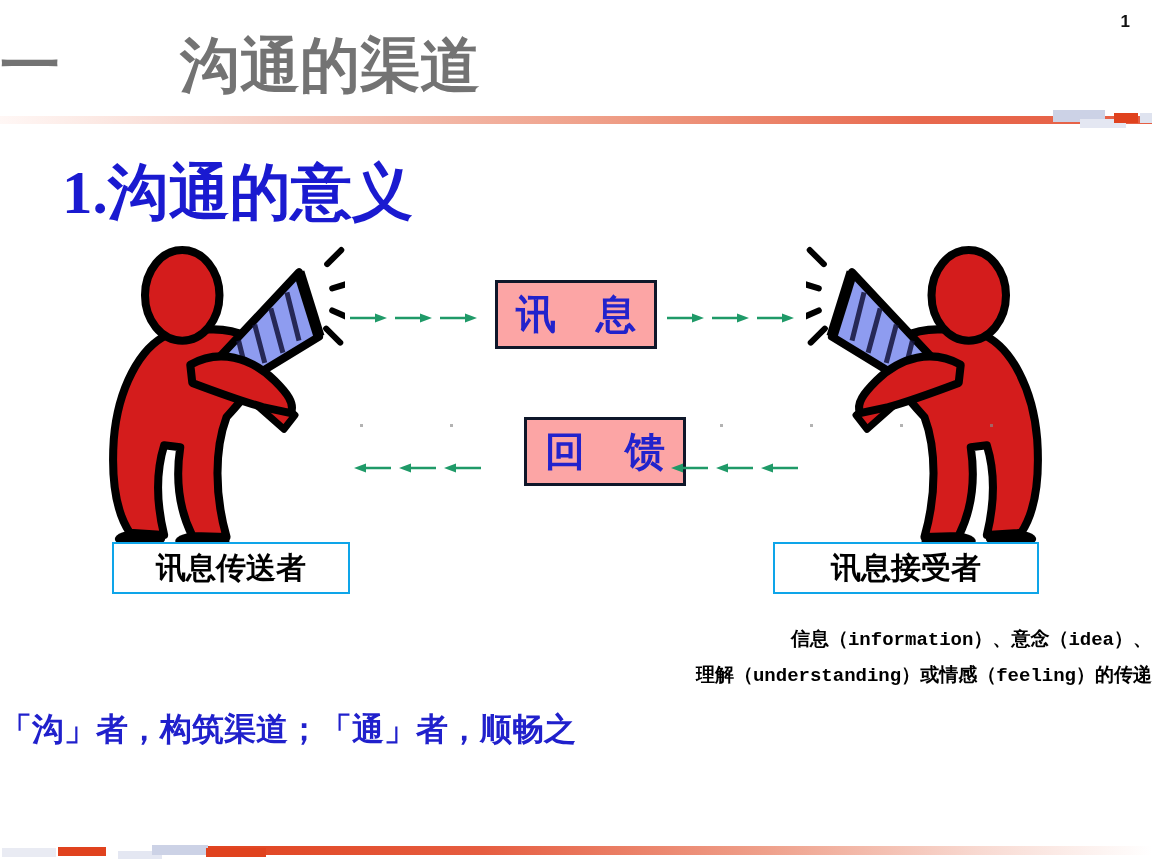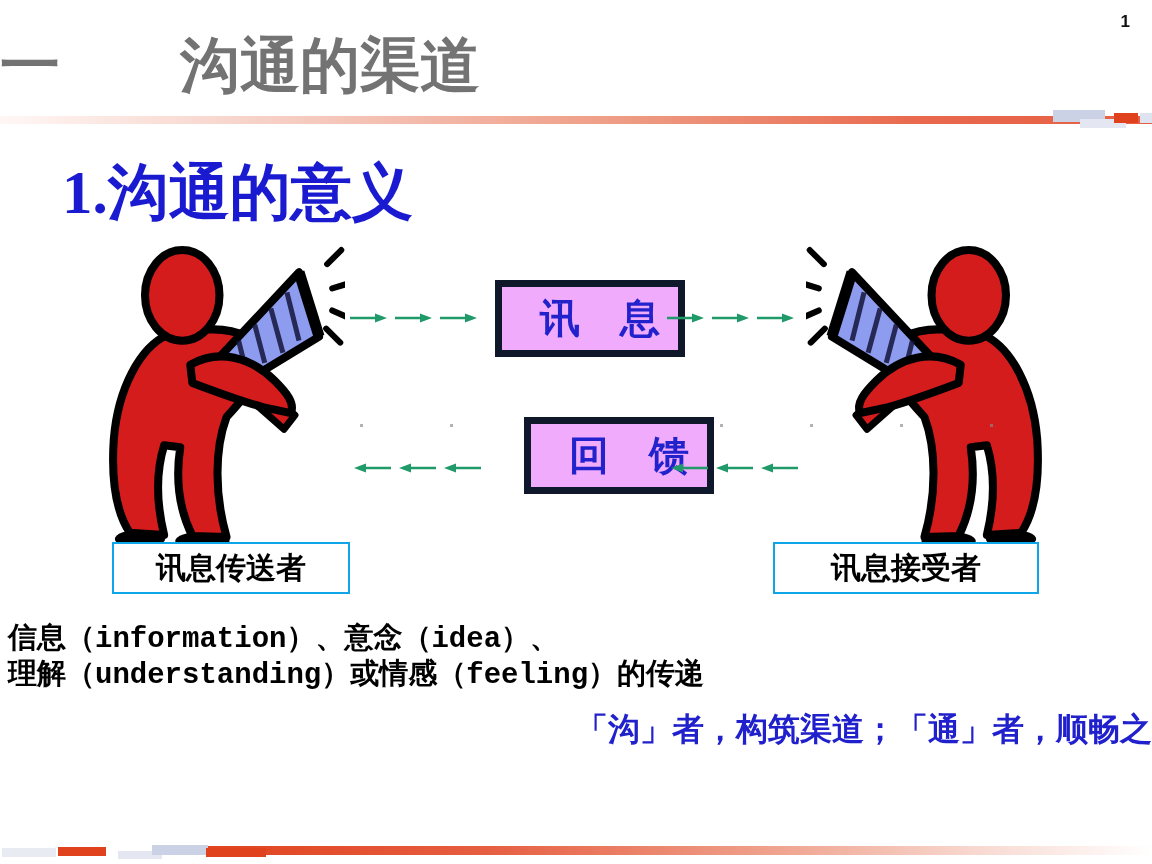--- a/index.html
+++ b/index.html
@@ -22,47 +22,47 @@
   .tr-lav3{top:113px;left:1140px;width:12px;height:10px;background:#dfe3ef;}
 
   .subtitle{position:absolute;top:152px;left:62px;
         font-family:"Liberation Serif","DejaVu Serif",serif;
         font-weight:bold;font-size:61px;color:#1a1ad0;}
 
   .figure{position:absolute;width:245px;height:312px;}
   .figure-left{left:100px;top:238px;}
   .figure-right{left:806px;top:238px;transform:scaleX(-1);}
 
-  .gbox{position:absolute;border:7px solid #0f172a;background:#f0abfc;
-        display:flex;align-items:center;justify-content:center;padding-left:20px;}
+  .gbox{position:absolute;border:3px solid #0f172a;background:#fca5a5;
+        display:flex;align-items:center;justify-content:center;}
   .msg-box{left:495px;top:280px;width:156px;height:63px;}
   .fb-box{left:495px;top:417px;width:156px;height:63px;margin-left:29px;}
   .gbox .cn{font-weight:bold;font-size:40px;color:#2222cc;white-space:pre;}
 
   .role-box{border:2px solid #0ea5e9;position:absolute;height:48px;background:#fff;
         display:flex;align-items:center;justify-content:center;}
   .sender-box{left:112px;top:542px;width:234px;}
   .receiver-box{left:773px;top:542px;width:262px;}
   .role-box span{font-weight:bold;font-size:30px;color:#000;}
 
   .arrows{position:absolute;width:135px;height:18px;}
   .a-r1l{left:348px;top:309px;}
   .a-r1r{left:665px;top:309px;}
   .a-r2l{left:348px;top:459px;}
   .a-r2r{left:665px;top:459px;}
   .flip{transform:scaleX(-1);}
 
   .faint-dots{position:absolute;left:360px;top:424px;width:720px;height:3px;opacity:.65;
       background:repeating-linear-gradient(to right,#8a8a8a 0 3px,transparent 3px 90px);}
 
-  .body-text{position:absolute;top:622px;left:8px;right:0;text-align:left;
+  .body-text{position:absolute;top:622px;left:8px;right:0;text-align:right;
       font-family:"Liberation Mono","DejaVu Sans Mono",monospace;
-      font-weight:bold;font-size:29px;color:#000;line-height:36px;}
+      font-weight:bold;font-size:19px;color:#000;line-height:36px;}
 
-  .tagline{position:absolute;top:708px;left:0;right:0;text-align:right;
+  .tagline{position:absolute;top:708px;left:0;right:0;text-align:left;
       font-weight:bold;font-size:32px;color:#2020cc;}
 
   
   .bottom-divider{position:absolute;top:846px;left:195px;width:957px;height:9px;
       background:linear-gradient(to right,#e0421e 0%,#e65d40 30%,#efa18c 60%,#f8d9d1 82%,#ffffff 100%);}
   .bl-lav1{top:848px;left:2px;width:54px;height:9px;background:#e9ebf3;}
   .bl-red1{top:847px;left:58px;width:48px;height:9px;background:#e0421e;}
   .bl-lav2{top:851px;left:118px;width:44px;height:8px;background:#e4e7f2;}
   .bl-lav3{top:845px;left:152px;width:56px;height:10px;background:#ccd2e6;}
   .bl-red2{top:848px;left:206px;width:60px;height:9px;background:#e0421e;}

